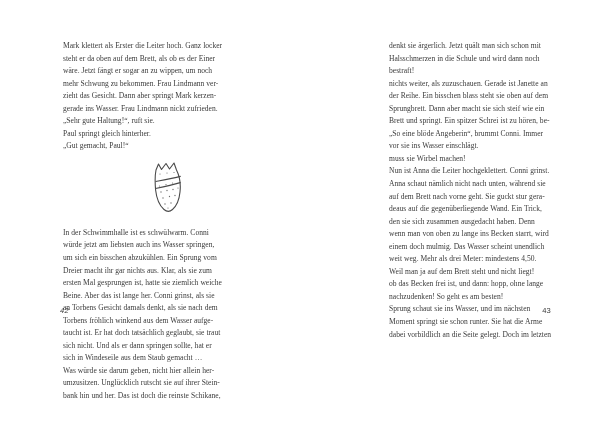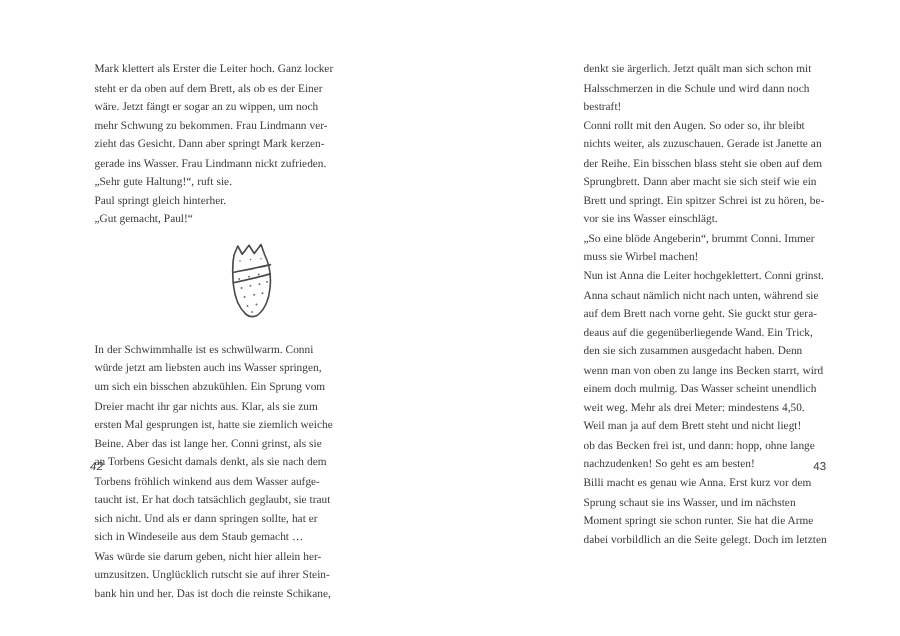--- a/index.html
+++ b/index.html
@@ -152,40 +152,38 @@
 
     <div class="folio">42</div>
   </div>
 
   <div class="page page-right">
     <div class="textblock">
       <p class="para">
         <span class="line">denkt sie ärgerlich. Jetzt quält man sich schon mit</span>
         <span class="line">Halsschmerzen in die Schule und wird dann noch</span>
         <span class="line">bestraft!</span>
-        <span class="line">Conni rollt mit den Augen. So oder so, ihr bleibt</span>
         <span class="line">nichts weiter, als zuzuschauen. Gerade ist Janette an</span>
         <span class="line">der Reihe. Ein bisschen blass steht sie oben auf dem</span>
         <span class="line">Sprungbrett. Dann aber macht sie sich steif wie ein</span>
         <span class="line">Brett und springt. Ein spitzer Schrei ist zu hören, be-</span>
+        <span class="line">„So eine blöde Angeberin“, brummt Conni. Immer</span>
         <span class="line">vor sie ins Wasser einschlägt.</span>
-        <span class="line">„So eine blöde Angeberin“, brummt Conni. Immer</span>
         <span class="line">muss sie Wirbel machen!</span>
         <span class="line">Nun ist Anna die Leiter hochgeklettert. Conni grinst.</span>
         <span class="line">Anna schaut nämlich nicht nach unten, während sie</span>
         <span class="line">auf dem Brett nach vorne geht. Sie guckt stur gera-</span>
         <span class="line">deaus auf die gegenüberliegende Wand. Ein Trick,</span>
         <span class="line">den sie sich zusammen ausgedacht haben. Denn</span>
         <span class="line">wenn man von oben zu lange ins Becken starrt, wird</span>
         <span class="line">einem doch mulmig. Das Wasser scheint unendlich</span>
         <span class="line">weit weg. Mehr als drei Meter: mindestens 4,50.</span>
         <span class="line">Weil man ja auf dem Brett steht und nicht liegt!</span>
         <span class="line">ob das Becken frei ist, und dann: hopp, ohne lange</span>
         <span class="line">nachzudenken! So geht es am besten!</span>
-        <span class="line">Billi macht es genau wie Anna. Erst kurz vor dem</span>
         <span class="line">Sprung schaut sie ins Wasser, und im nächsten</span>
         <span class="line">Moment springt sie schon runter. Sie hat die Arme</span>
         <span class="line">dabei vorbildlich an die Seite gelegt. Doch im letzten</span>
       </p>
     </div>
 
     <div class="folio">43</div>
   </div>
 
 </div>

